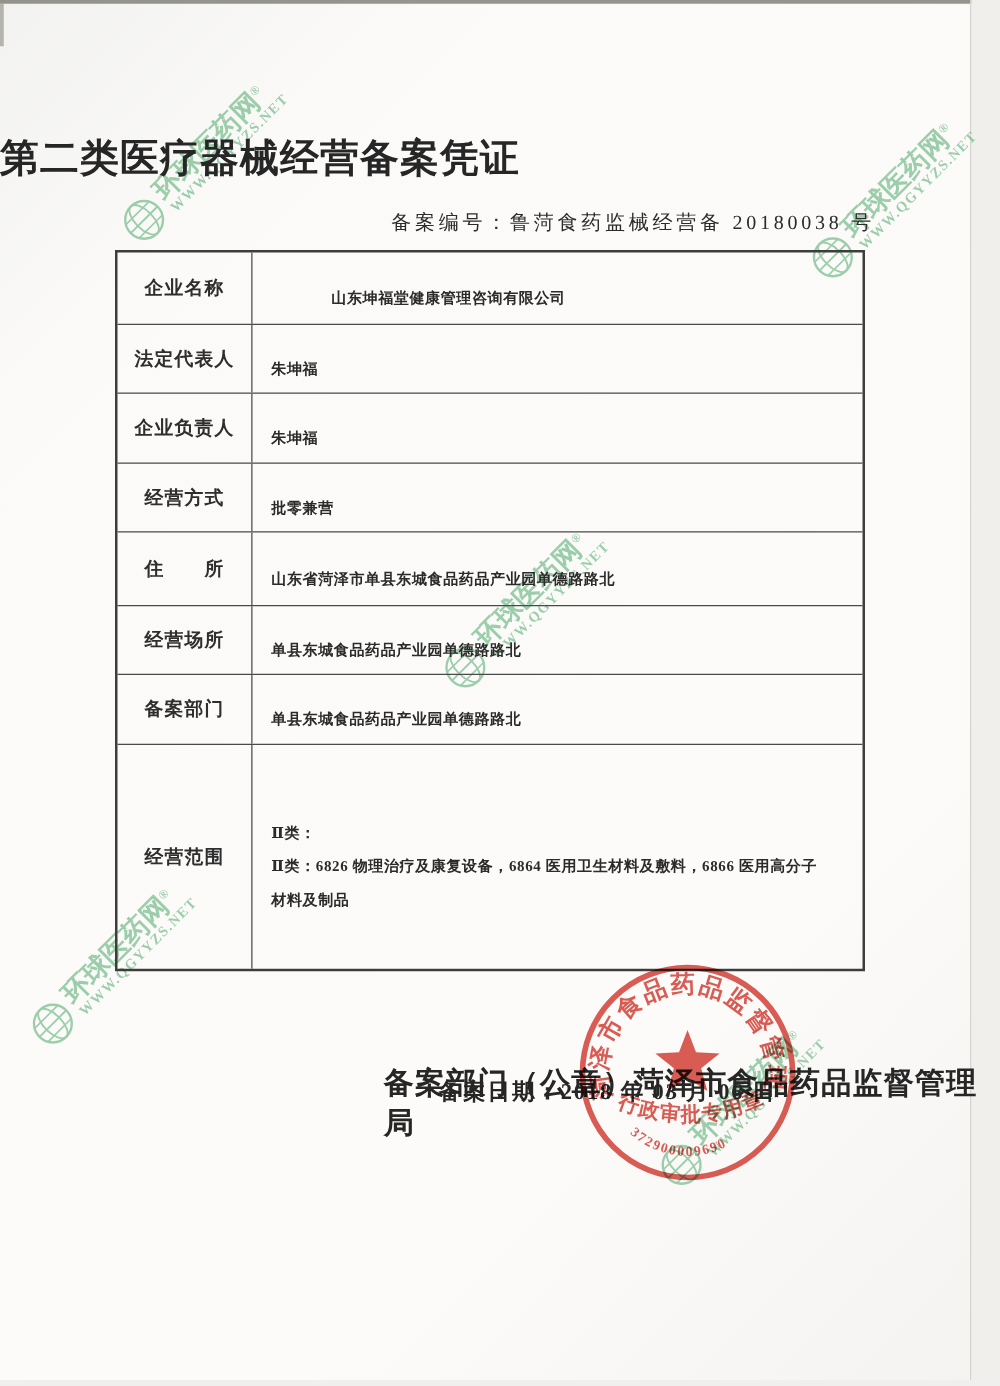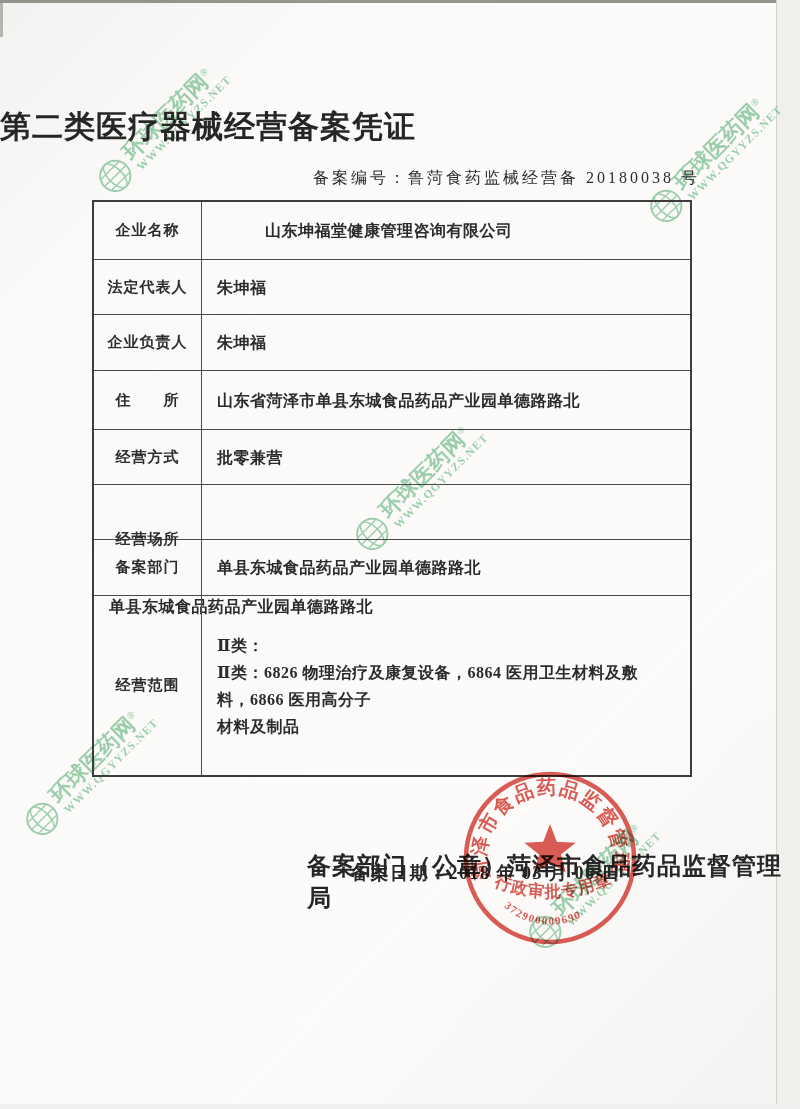--- a/index.html
+++ b/index.html
@@ -37,22 +37,22 @@
   .t-row{display:flex;box-sizing:border-box;}
   .t-row + .t-row{border-top:1.6px solid #4a4a4a;}
   .t-label{
     width:108px;flex:0 0 108px;border-right:1.6px solid #4a4a4a;
     display:flex;align-items:center;justify-content:center;
     font-size:15px;font-weight:700;color:#2e2e2e;box-sizing:border-box;
     white-space:pre;letter-spacing:1px;
   }
   .t-value{
     flex:1;display:flex;flex-direction:column;justify-content:center;
-    padding:0 28px 0 15px;font-size:16px;font-weight:700;color:#2b2b2b;
-    box-sizing:border-box;line-height:27px;letter-spacing:.5px;
+    padding:0 28px 0 15px;font-size:12px;font-weight:700;color:#2b2b2b;
+    box-sizing:border-box;line-height:27px;letter-spacing:.5px;margin-top:16px;
   }
 
   
   .footer-dept{
     position:absolute;left:296px;top:850px;
     font-size:24px;font-weight:700;color:#262626;letter-spacing:1px;margin-left:11px;
   }
   .footer-date{
     position:absolute;left:351px;top:861px;
     font-size:18px;font-weight:700;color:#262626;letter-spacing:1.5px;
@@ -165,29 +165,29 @@
         <div class="t-value">山东坤福堂健康管理咨询有限公司</div>
       </div>
       <div class="t-row" style="height: 55px;">
         <div class="t-label">法定代表人</div>
         <div class="t-value">朱坤福</div>
       </div>
       <div class="t-row" style="height: 56px;">
         <div class="t-label">企业负责人</div>
         <div class="t-value">朱坤福</div>
       </div>
+      <div class="t-row" style="height: 55px;">
+        <div class="t-label">经营方式</div>
+        <div class="t-value">批零兼营</div>
+      </div>
       <div class="t-row" style="height: 59px;">
         <div class="t-label">住　　所</div>
         <div class="t-value">山东省菏泽市单县东城食品药品产业园单德路路北</div>
       </div>
       <div class="t-row" style="height: 55px;">
-        <div class="t-label">经营方式</div>
-        <div class="t-value">批零兼营</div>
-      </div>
-      <div class="t-row" style="height: 55px; flex-direction: column;">
         <div class="t-label">经营场所</div>
         <div class="t-value">单县东城食品药品产业园单德路路北</div>
       </div>
       <div class="t-row" style="height: 56px;">
         <div class="t-label">备案部门</div>
         <div class="t-value">单县东城食品药品产业园单德路路北</div>
       </div>
       <div class="t-row" style="height: 180px;">
         <div class="t-label">经营范围</div>
         <div class="t-value">

